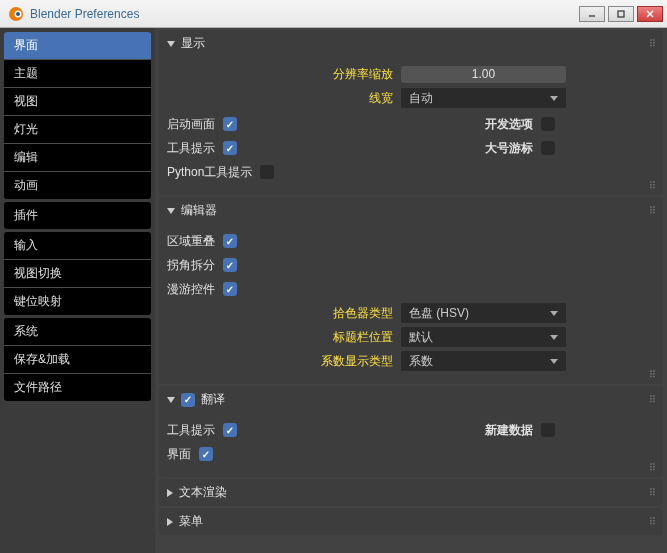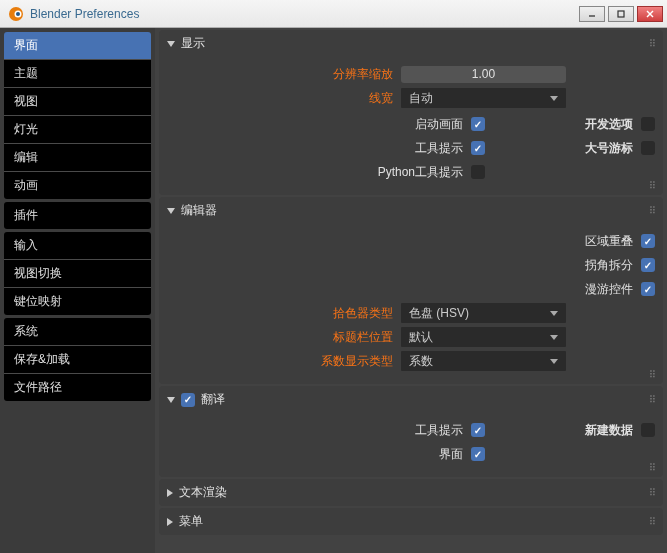--- a/index.html
+++ b/index.html
@@ -22,28 +22,28 @@
 .ph { display:flex; align-items:center; padding:5px 8px; color:#e0e0e0; gap:6px; position:relative; }
 .ph .grip { position:absolute; right:6px; color:#777; letter-spacing:1px; font-size:10px; }
 .tog { width:0;height:0;border-left:4px solid transparent;border-right:4px solid transparent;border-top:6px solid #ccc; }
 .tog.col { border-top:4px solid transparent;border-bottom:4px solid transparent;border-left:6px solid #ccc;border-right:none; }
 .pbody { padding:4px 8px 10px 8px; position:relative; }
 .pbody .grip { position:absolute; right:6px; bottom:4px; color:#777; letter-spacing:1px; font-size:10px; }
 .row { display:flex; align-items:center; height:22px; margin:2px 0; }
 .cols { display:flex; }
 .colL { flex:1; }
 .colR { width:170px;font-weight:bold; }
-.lab { width:234px; text-align:right; color:#f97316; padding-right:8px; }
+.lab { width:234px; text-align:right; color:#fde047; padding-right:8px; }
 .numf { width:165px; height:17px; background:#545454; border:none; border-radius:3px; color:#e0e0e0; text-align:center; }
 .sel { width:165px; height:20px; background:#2a2a2a; border:none; border-radius:1px; color:#ccc; padding:8px 8px; display:flex; align-items:center; justify-content:space-between; }
 .sel .chd { width:0;height:0;border-left:4px solid transparent;border-right:4px solid transparent;border-top:5px solid #aaa; }
 .cb { width:14px; height:14px; border-radius:3px; background:#2a2a2a; display:flex; align-items:center; justify-content:center; }
 .cb.on { background:#4772b3; }
 .cb.on::after { content:"✓"; color:#fff; font-size:10px; font-weight:bold; }
-.rowr { display:flex; align-items:center; justify-content:flex-end; height:22px; margin:2px 0; }
+.rowr { display:flex; align-items:center; height:22px; margin:2px 0; }
 .rowr .rlab { color:#e0e0e0; margin-right:8px; }
 .spacer { flex:1; }
 </style>
 </head>
 <body>
 
 <div class="titlebar">
   <svg class="logo" viewBox="0 0 16 16">
       <circle cx="8" cy="8" r="7" fill="#e87d0d"></circle>
       <circle cx="10" cy="8" r="3.5" fill="#fff"></circle>

